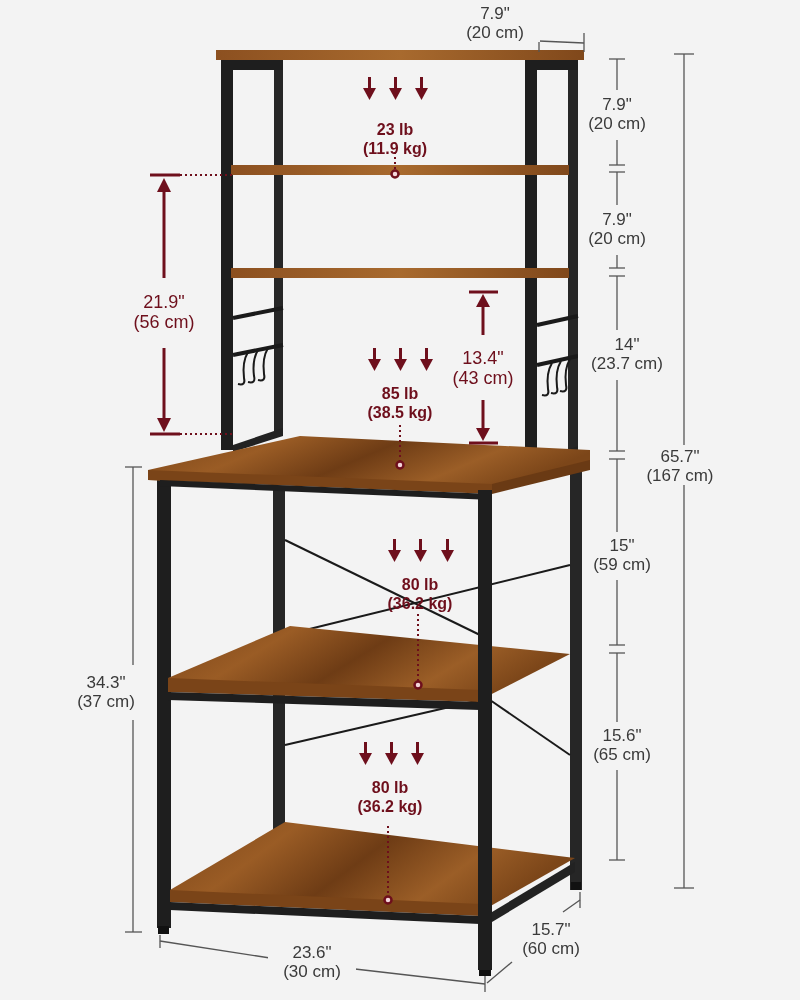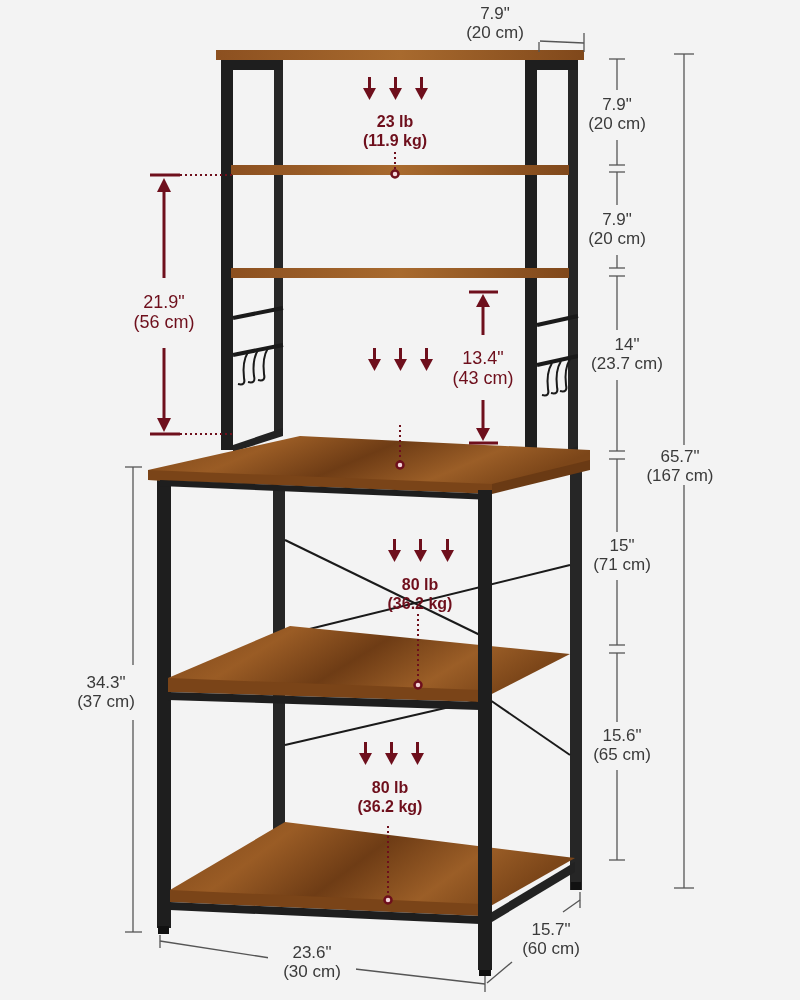--- a/index.html
+++ b/index.html
@@ -257,21 +257,21 @@
 <div class="dim-text" style="left:578px; top:335px; width:98px;">
   <div>14"</div>
   <div>(23.7 cm)</div>
 </div>
 <div class="dim-text" style="left:636px; top:447px; width:88px;">
   <div>65.7"</div>
   <div>(167 cm)</div>
 </div>
 <div class="dim-text" style="left:582px; top:536px; width:80px;">
   <div>15"</div>
-  <div>(71 cm)</div>
+  <div>(59 cm)</div>
 </div>
 <div class="dim-text" style="left:582px; top:726px; width:80px;">
   <div>15.6"</div>
   <div>(65 cm)</div>
 </div>
 <div class="dim-text" style="left:66px; top:673px; width:80px;">
   <div>34.3"</div>
   <div>(37 cm)</div>
 </div>
 <div class="dim-text" style="left:268px; top:943px; width:88px;">
@@ -285,23 +285,27 @@
 
 <div class="red-dim" style="left:116px; top:292px; width:96px;">
   <div>21.9"</div>
   <div>(56 cm)</div>
 </div>
 <div class="red-dim" style="left:440px; top:348px; width:86px; background:transparent;">
   <div>13.4"</div>
   <div>(43 cm)</div>
 </div>
 
-<div class="load-text" style="left:350px; top:112px; width:90px;">
+<div class="load-text" style="left:350px; top:120px; width:90px;">
   <div>23 lb</div>
   <div>(11.9 kg)</div>
+</div>
+<div class="load-text" style="left:354px; top:384px; width:92px;">
+  <div>85 lb</div>
+  <div>(38.5 kg)</div>
 </div>
 <div class="load-text" style="left:374px; top:575px; width:92px;">
   <div>80 lb</div>
   <div>(36.2 kg)</div>
 </div>
 <div class="load-text" style="left:344px; top:778px; width:92px;">
   <div>80 lb</div>
   <div>(36.2 kg)</div>
 </div>
 </div>

